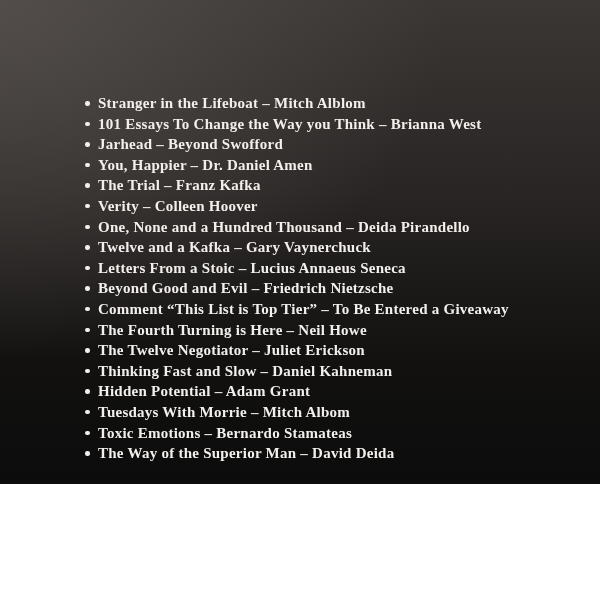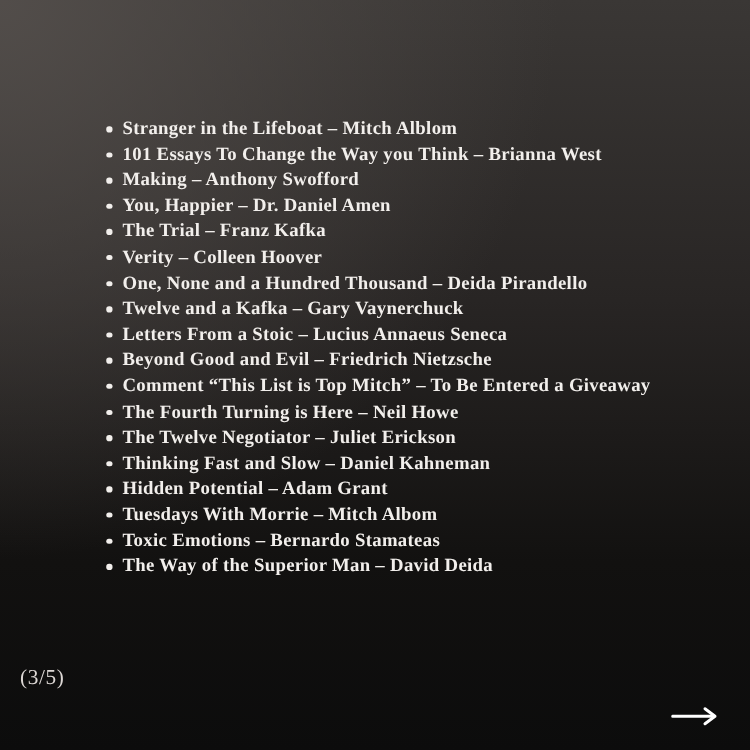--- a/index.html
+++ b/index.html
@@ -2,21 +2,21 @@
 <html><head>
 <meta charset="utf-8">
 <style>
   html, body {
     margin: 0;
     padding: 0;
   }
   .slide {
     position: relative;
     width: 600px;
-    height: 600px;
+    height: 484px;
     overflow: hidden;
     background-color: #0c0c0c;
     background-image:
       radial-gradient(ellipse 120% 120% at 0% 0%, rgba(84,79,76,0.92) 0%, rgba(84,79,76,0.35) 38%, rgba(84,79,76,0) 62%),
       linear-gradient(to bottom, #3a3735 0%, #282524 40%, #121110 75%, #0c0c0c 100%);
     font-family: "Liberation Serif", "DejaVu Serif", serif;
   }
   ul.book-list {
     position: absolute;
     left: 85px;
@@ -71,29 +71,29 @@
   }
 </style>
 </head>
 <body>
 
 <div class="slide">
 
   <ul class="book-list">
       <li>Stranger in the Lifeboat – Mitch Alblom</li>
       <li>101 Essays To Change the Way you Think – Brianna West</li>
-      <li>Making – Anthony Swofford</li>
+      <li>Jarhead – Beyond Swofford</li>
       <li>You, Happier – Dr. Daniel Amen</li>
       <li>The Trial – Franz Kafka</li>
       <li>Verity – Colleen Hoover</li>
       <li>One, None and a Hundred Thousand – Deida Pirandello</li>
       <li>Twelve and a Kafka – Gary Vaynerchuck</li>
       <li>Letters From a Stoic – Lucius Annaeus Seneca</li>
       <li>Beyond Good and Evil – Friedrich Nietzsche</li>
-      <li>Comment “This List is Top Mitch” – To Be Entered a Giveaway</li>
+      <li>Comment “This List is Top Tier” – To Be Entered a Giveaway</li>
       <li>The Fourth Turning is Here – Neil Howe</li>
       <li>The Twelve Negotiator – Juliet Erickson</li>
       <li>Thinking Fast and Slow – Daniel Kahneman</li>
       <li>Hidden Potential – Adam Grant</li>
       <li>Tuesdays With Morrie – Mitch Albom</li>
       <li>Toxic Emotions – Bernardo Stamateas</li>
       <li>The Way of the Superior Man – David Deida</li>
     </ul>
 
   <div class="page-indicator">(3/5)</div>

